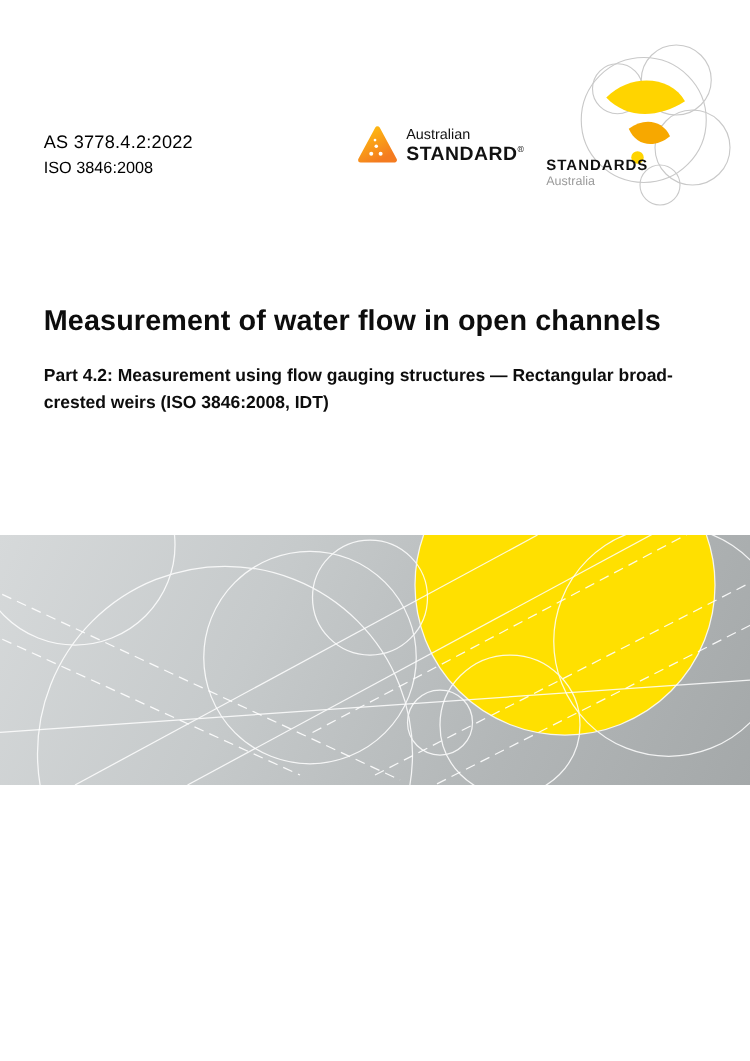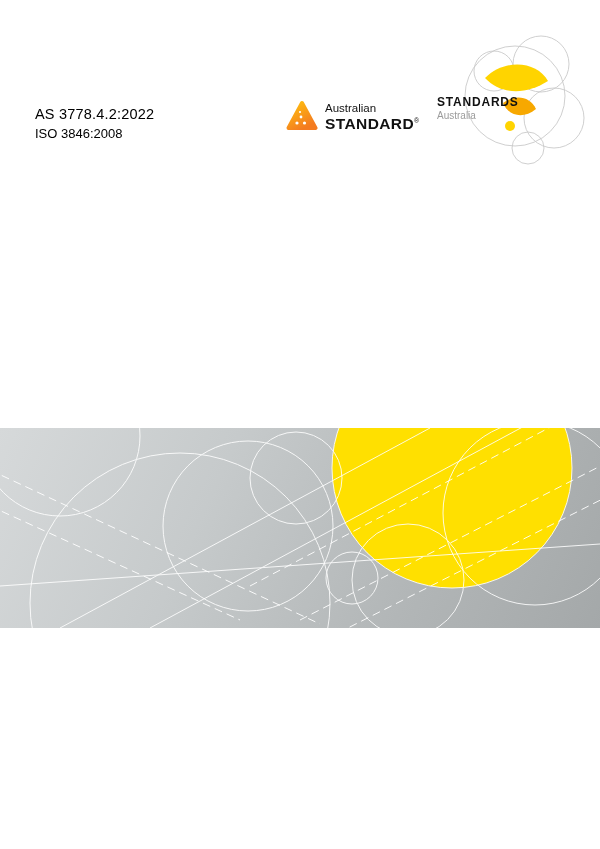--- a/index.html
+++ b/index.html
@@ -22,21 +22,21 @@
   
   .as-logo { position:absolute; left:286px; top:100px; display:flex; align-items:center; }
   .as-logo .tri { width:32px; height:32px; flex:0 0 auto; }
   .as-logo-text { margin-left:7px; padding-top:2px; }
   .as-line1 { font-size:11.5px; line-height:1.1; color:#111; }
   .as-line2 { font-size:15.5px; font-weight:bold; letter-spacing:0.4px; line-height:1.15; color:#111; }
   .as-line2 sup { font-size:7px; vertical-align:super; font-weight:normal; }
 
   
   .sa-emblem { position:absolute; left:425px; top:22px; width:175px; height:150px; }
-  .sa-text { position:absolute; left:437px; top:96px; width:76px; }
+  .sa-text { position:absolute; left:437px; top:126px; width:76px; }
   .sa-line1 { font-size:12px; font-weight:bold; letter-spacing:0.8px; color:#111; line-height:1.1; }
   .sa-line2 { font-size:10px; color:#9b9b9b; text-align:left; line-height:1.2; margin-top:1px; }
 
   
   .title {
     position:absolute; left:35px; top:243px; width:540px;
     font-size:23px; font-weight:bold; color:#0d0d0d;
     letter-spacing:0.1px;
   }
   .subtitle {
@@ -97,20 +97,22 @@
       <path d="M60,56 C80,36 112,39 123,59 C101,73 76,73 60,56 Z" fill="#FFD400"></path>
       <path d="M78,81 C90,72 105,74 111,87 C99,97 84,95 78,81 Z" fill="#F7A800"></path>
       <circle cx="85" cy="104" r="5" fill="#FFD400"></circle>
     </svg>
   </div>
   <div class="sa-text">
     <div class="sa-line1">STANDARDS</div>
     <div class="sa-line2">Australia</div>
   </div>
 
+  <h1 class="title">Measurement of water flow in open channels</h1>
+  <h2 class="subtitle">Part 4.2: Measurement using flow gauging structures — Rectangular broad-crested weirs (ISO 3846:2008, IDT)</h2>
 
   <div class="banner">
     <svg width="600" height="200" viewBox="0 0 600 200" aria-hidden="true">
 
       <circle cx="452" cy="40" r="120" fill="#FFE000"></circle>
 
       <g stroke="#ffffff" stroke-width="1" opacity="0.85">
         <line x1="60" y1="200" x2="430" y2="0"></line>
         <line x1="150" y1="200" x2="530" y2="-5"></line>
         <line x1="0" y1="158" x2="600" y2="116"></line>

